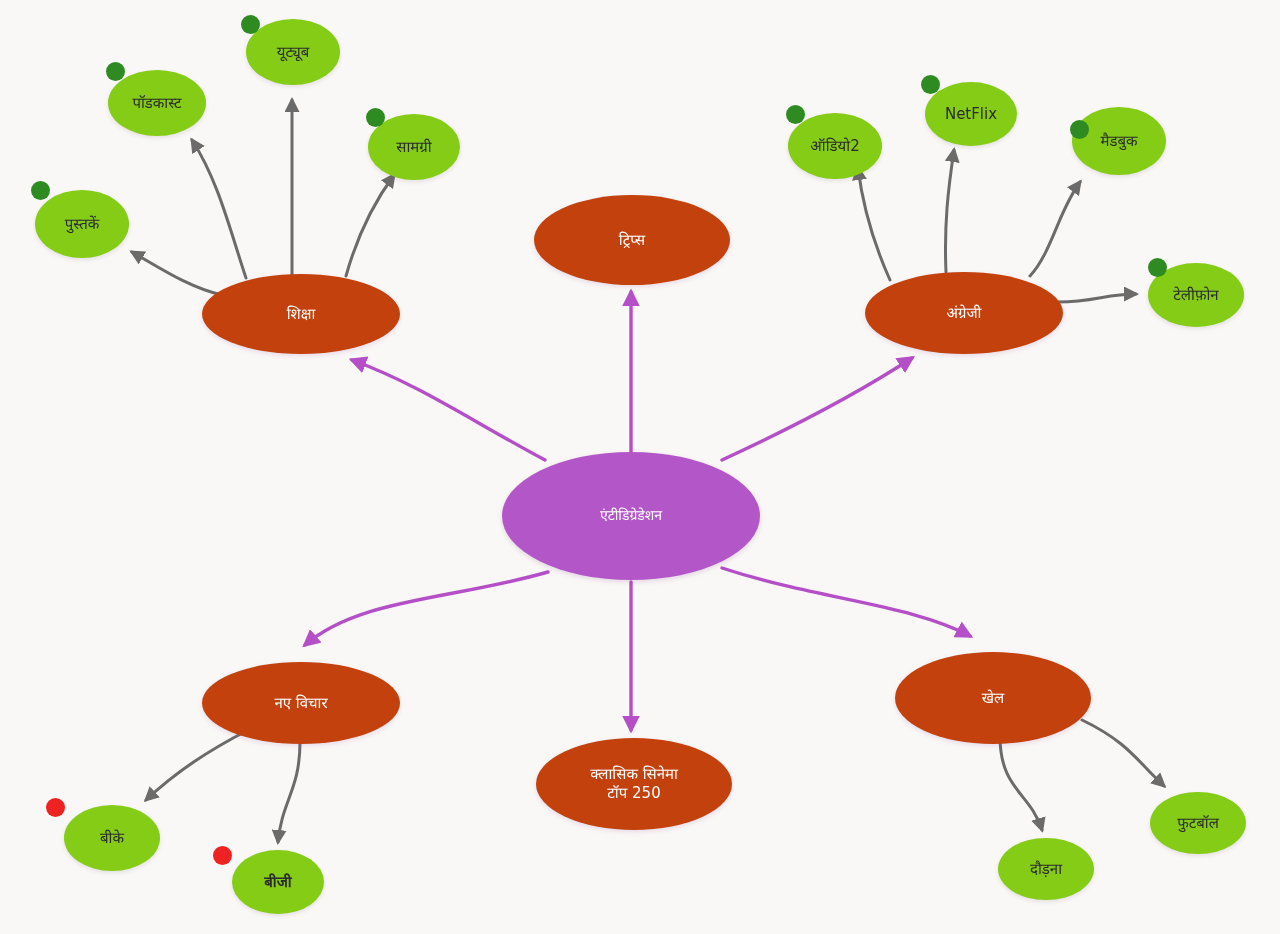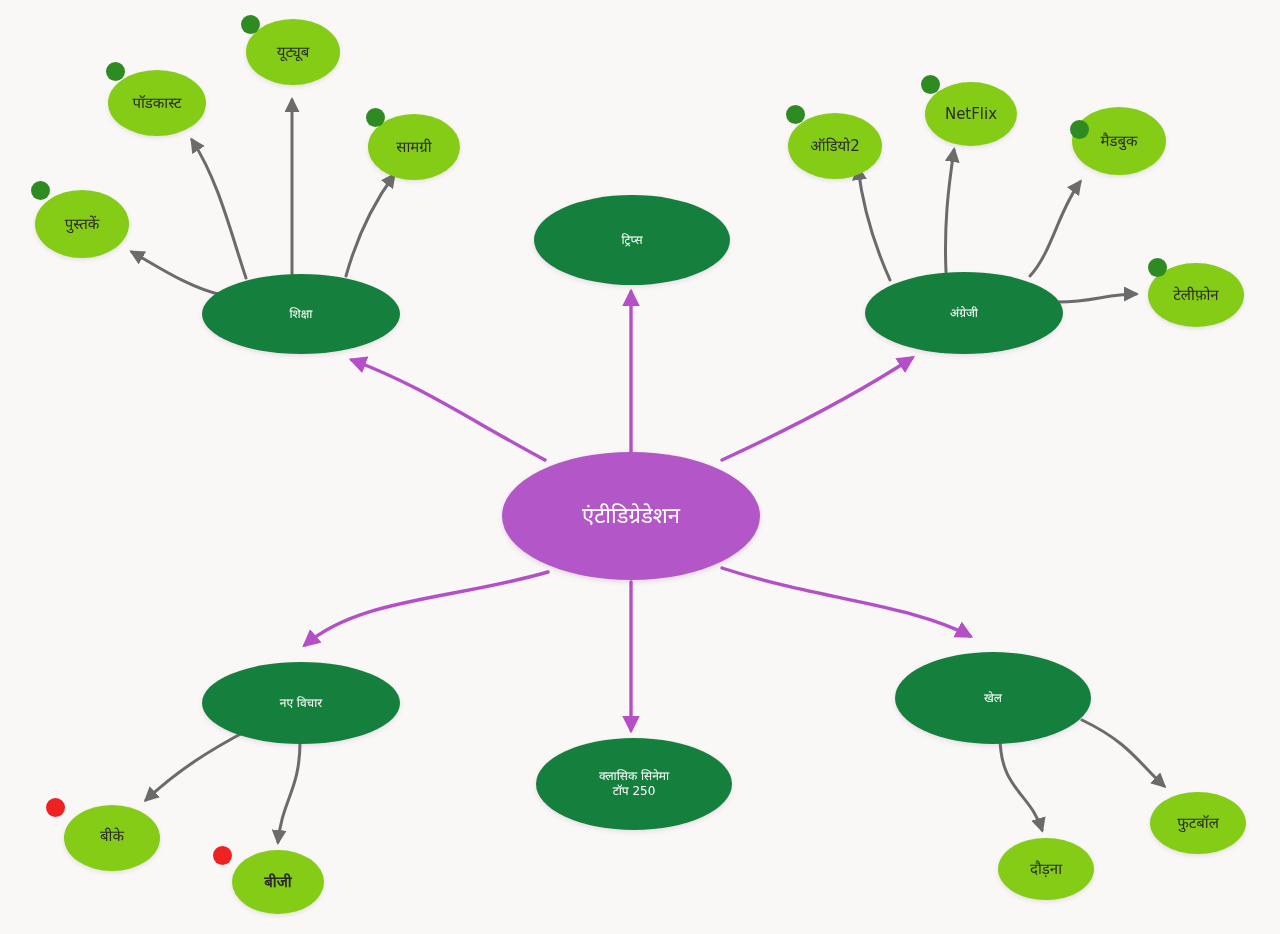--- a/index.html
+++ b/index.html
@@ -30,27 +30,27 @@
     justify-content: center;
     text-align: center;
     border-radius: 50%;
     box-sizing: border-box;
     line-height: 1.25;
     white-space: pre-line;
   }
   .node-root {
     background: #b357c8;
     color: #ffffff;
-    font-size: 22px;
+    font-size: 14px;
     box-shadow: 0 2px 5px rgba(120, 60, 140, 0.18);
   }
   .node-branch {
-    background: #15803d;
+    background: #c2410c;
     color: #ffffff;
-    font-size: 12px;
+    font-size: 15px;
     box-shadow: 0 2px 5px rgba(140, 70, 160, 0.16);
   }
   .node-leaf {
     background: #84cc16;
     color: #2b2b2b;
     font-size: 15px;
     box-shadow: 0 2px 4px rgba(90, 80, 90, 0.14);
   }
   .status-dot {
     position: absolute;
@@ -115,21 +115,21 @@
       <div class="node node-leaf" style="left: 368px; top: 114px; width: 92px; height: 66px; text-align: center;">सामग्री</div>
       <div class="status-dot" style="left: 366px; top: 108px; background: rgb(46, 139, 34);"></div>
       <div class="node node-leaf" style="left: 788px; top: 113px; width: 94px; height: 66px;">ऑडियो2</div>
       <div class="status-dot" style="left: 786px; top: 105px; background: rgb(46, 139, 34);"></div>
       <div class="node node-leaf" style="left: 925px; top: 82px; width: 92px; height: 64px;">NetFlix</div>
       <div class="status-dot" style="left: 921px; top: 75px; background: rgb(46, 139, 34);"></div>
       <div class="node node-leaf" style="left: 1072px; top: 107px; width: 94px; height: 68px;">मैडबुक</div>
       <div class="status-dot" style="left: 1070px; top: 120px; background: rgb(46, 139, 34);"></div>
       <div class="node node-leaf" style="left: 1148px; top: 263px; width: 96px; height: 64px;">टेलीफ़ोन</div>
       <div class="status-dot" style="left: 1148px; top: 258px; background: rgb(46, 139, 34);"></div>
-      <div class="node node-leaf" style="left: 64px; top: 805px; width: 96px; height: 66px; font-family: Liberation Mono, monospace;">बीके</div>
+      <div class="node node-leaf" style="left: 64px; top: 805px; width: 96px; height: 66px;">बीके</div>
       <div class="status-dot" style="left: 46px; top: 798px; background: rgb(238, 34, 34);"></div>
       <div class="node node-leaf" style="left: 232px; top: 850px; width: 92px; height: 64px; font-weight: bold;">बीजी</div>
       <div class="status-dot" style="left: 213px; top: 846px; background: rgb(238, 34, 34);"></div>
       <div class="node node-leaf" style="left: 998px; top: 838px; width: 96px; height: 62px;">दौड़ना</div>
       <div class="node node-leaf" style="left: 1150px; top: 792px; width: 96px; height: 62px;">फुटबॉल</div>
     </div>
 
 </div>
 
 </body></html>

